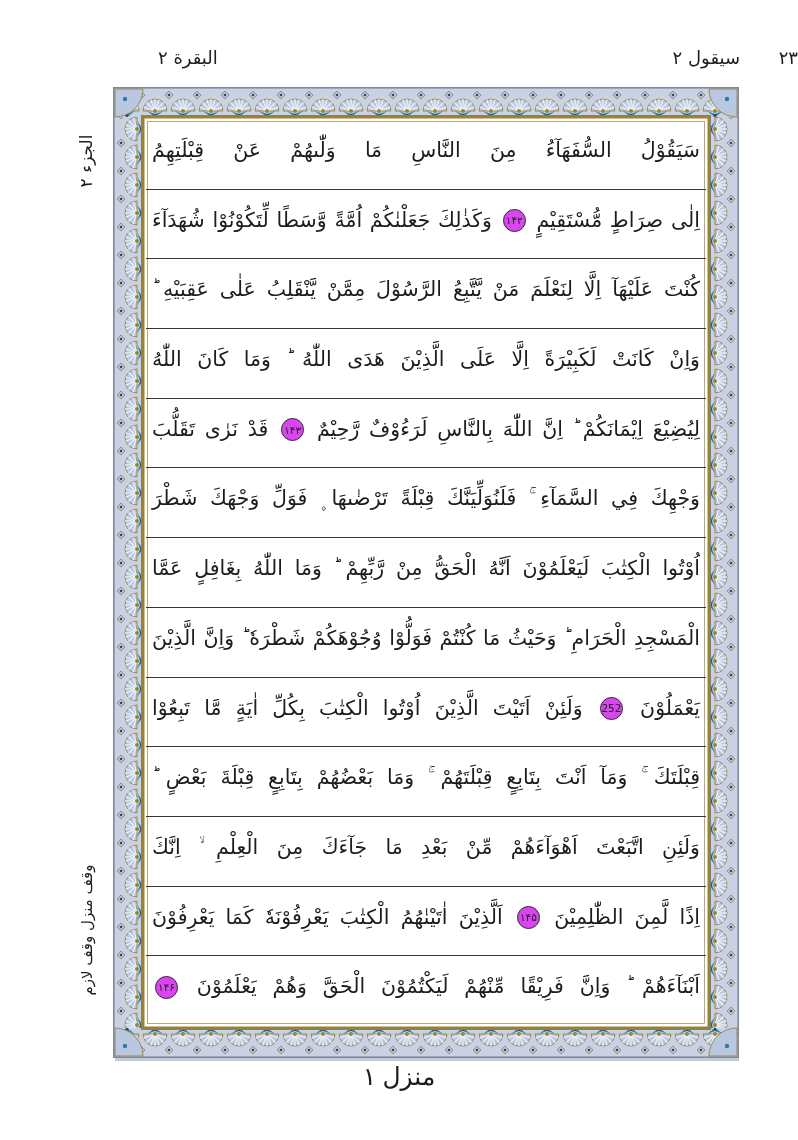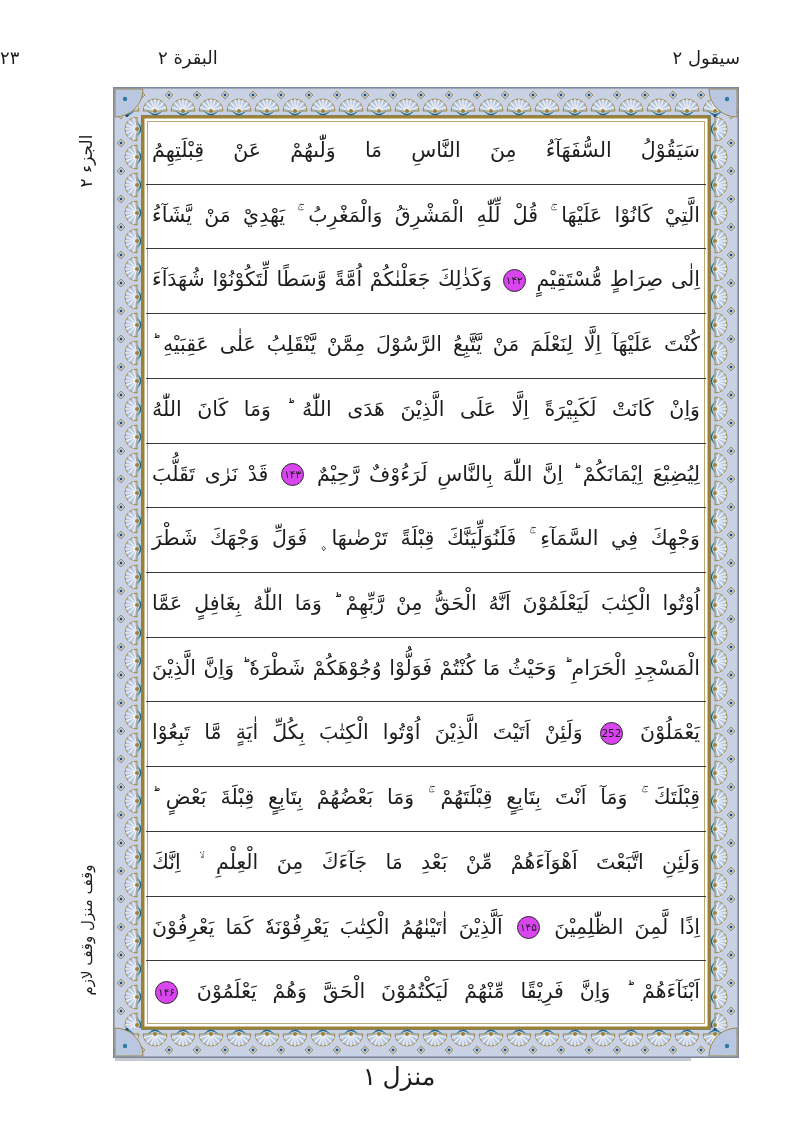--- a/index.html
+++ b/index.html
@@ -3,31 +3,32 @@
 <meta charset="utf-8">
 <style>
   html,body{margin:0;padding:0;background:#ffffff;}
   .page{
     position:relative;width:798px;height:1140px;background:#fff;overflow:hidden;
     font-family:"DejaVu Sans",sans-serif;color:var(--ink,#1d1d1d);
   }
   
   .hdr{position:absolute;top:38px;height:40px;line-height:40px;font-size:18px;direction:rtl;white-space:nowrap;}
   .hdr-left{left:158px;}
-  .hdr-center{left:0;width:798px;text-align:left;}
+  .hdr-center{left:0;width:798px;text-align:right;}
   .hdr-right{right:58px;}
   
   .note{position:absolute;direction:rtl;white-space:nowrap;text-align:center;transform:rotate(-90deg);}
   .note-top{left:26px;top:146px;width:120px;height:30px;line-height:30px;font-size:17px;}
   .note-bottom{left:-16px;top:915px;width:205px;height:30px;line-height:30px;font-size:15px;}
   
   .frame{
     position:absolute;left:113px;top:87px;width:576px;height:971px;
     box-shadow:2px 3px 0 rgba(125,135,160,.45);
     background:var(--band,#c9d2e4);
+    padding-left:48px;
   }
   .frame svg{position:absolute;left:0;top:0;display:block;}
   
   .text-area{
     position:absolute;left:33px;top:33px;width:560px;height:905px;
     display:flex;flex-direction:column;overflow:hidden;background:transparent;
   }
   .qline{
     flex:1 1 auto;direction:rtl;white-space:nowrap;overflow:hidden;
     font-size:20.5px;line-height:60px;font-weight:500;
@@ -116,21 +117,20 @@
 
       <rect x="28.5" y="28.5" width="569" height="914" fill="none" style="stroke:var(--frameline,#6f7890)" stroke-width="0.9"></rect>
       <rect x="30" y="30" width="566" height="911" fill="#ffffff" style="stroke:var(--gold,#9b8134)" stroke-width="3"></rect>
       <rect x="34.5" y="34.5" width="557" height="902" fill="none" style="stroke:var(--gold,#9b8134)" stroke-width="0.8" opacity="0.85"></rect>
 
       <rect x="0.75" y="0.75" width="624.5" height="969.5" fill="none" stroke="#7d87a2" stroke-width="1.5"></rect>
     </svg>
 
     <div class="text-area">
         <div class="qline">سَيَقُوْلُ السُّفَهَآءُ مِنَ النَّاسِ مَا وَلّٰىهُمْ عَنْ قِبْلَتِهِمُ</div>
-        <div class="qline">الَّتِيْ كَانُوْا عَلَيْهَا ۚ قُلْ لِّلّٰهِ الْمَشْرِقُ وَالْمَغْرِبُ ۚ يَهْدِيْ مَنْ يَّشَآءُ</div>
         <div class="qline">اِلٰى صِرَاطٍ مُّسْتَقِيْمٍ <span class="ayah-marker">۱۴۲</span> وَكَذٰلِكَ جَعَلْنٰكُمْ اُمَّةً وَّسَطًا لِّتَكُوْنُوْا شُهَدَآءَ</div>
         <div class="qline">كُنْتَ عَلَيْهَآ اِلَّا لِنَعْلَمَ مَنْ يَّتَّبِعُ الرَّسُوْلَ مِمَّنْ يَّنْقَلِبُ عَلٰى عَقِبَيْهِ ؕ</div>
         <div class="qline">وَاِنْ كَانَتْ لَكَبِيْرَةً اِلَّا عَلَى الَّذِيْنَ هَدَى اللّٰهُ ؕ وَمَا كَانَ اللّٰهُ</div>
         <div class="qline">لِيُضِيْعَ اِيْمَانَكُمْ ؕ اِنَّ اللّٰهَ بِالنَّاسِ لَرَءُوْفٌ رَّحِيْمٌ <span class="ayah-marker">۱۴۳</span> قَدْ نَرٰى تَقَلُّبَ</div>
         <div class="qline">وَجْهِكَ فِي السَّمَآءِ ۚ فَلَنُوَلِّيَنَّكَ قِبْلَةً تَرْضٰىهَا ۪ فَوَلِّ وَجْهَكَ شَطْرَ</div>
         <div class="qline">اُوْتُوا الْكِتٰبَ لَيَعْلَمُوْنَ اَنَّهُ الْحَقُّ مِنْ رَّبِّهِمْ ؕ وَمَا اللّٰهُ بِغَافِلٍ عَمَّا</div>
         <div class="qline">الْمَسْجِدِ الْحَرَامِ ؕ وَحَيْثُ مَا كُنْتُمْ فَوَلُّوْا وُجُوْهَكُمْ شَطْرَهٗ ؕ وَاِنَّ الَّذِيْنَ</div>
         <div class="qline">يَعْمَلُوْنَ <span class="ayah-marker">252</span> وَلَئِنْ اَتَيْتَ الَّذِيْنَ اُوْتُوا الْكِتٰبَ بِكُلِّ اٰيَةٍ مَّا تَبِعُوْا</div>
         <div class="qline">قِبْلَتَكَ ۚ وَمَآ اَنْتَ بِتَابِعٍ قِبْلَتَهُمْ ۚ وَمَا بَعْضُهُمْ بِتَابِعٍ قِبْلَةَ بَعْضٍ ؕ</div>
         <div class="qline">وَلَئِنِ اتَّبَعْتَ اَهْوَآءَهُمْ مِّنْ بَعْدِ مَا جَآءَكَ مِنَ الْعِلْمِ ۙ اِنَّكَ</div>

